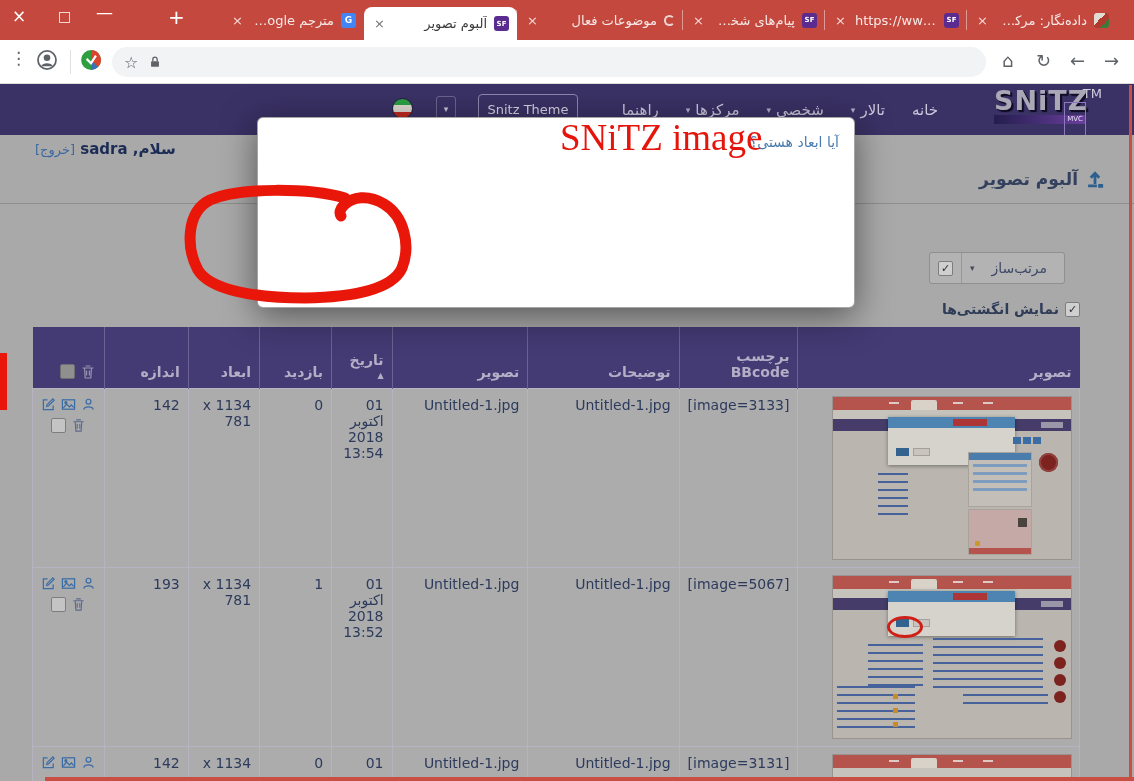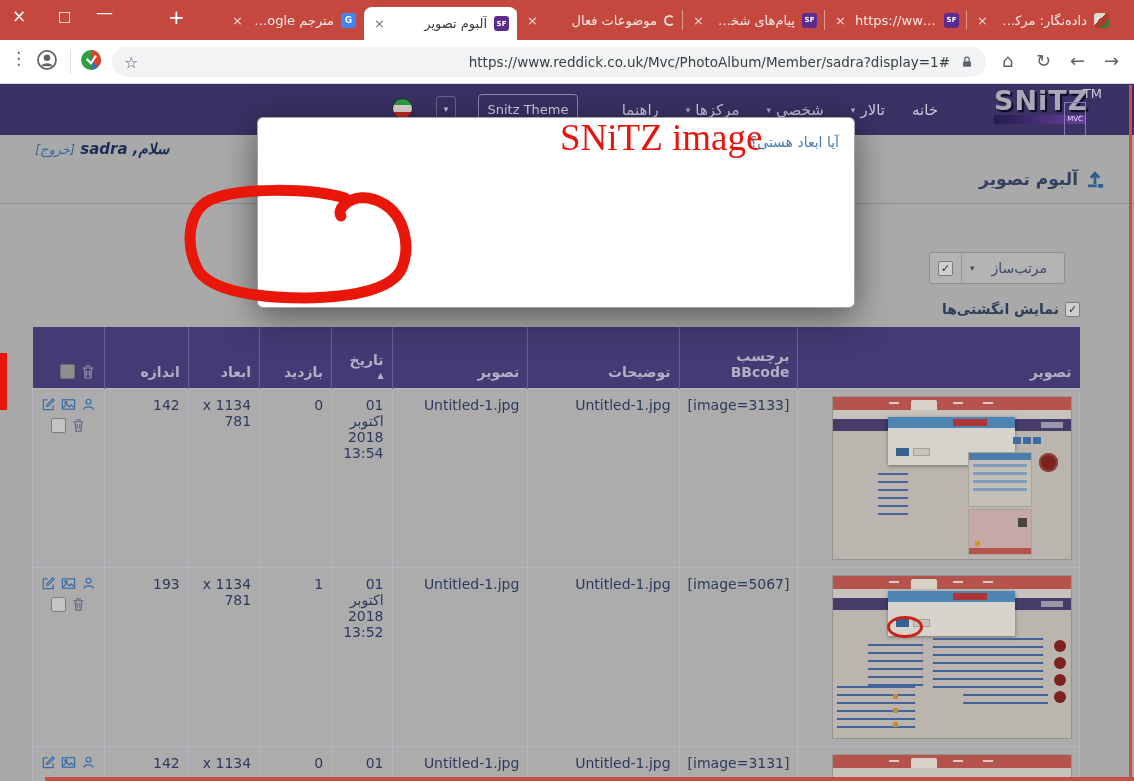--- a/index.html
+++ b/index.html
@@ -52,21 +52,21 @@
   .nav-caret{font-size:9px;color:#b3abc9;}
   #theme-box{position:absolute;left:478px;top:10px;width:100px;height:30px;border:1px solid #8d86ad;border-radius:4px;
       color:#d6d2e2;font-size:13px;display:flex;align-items:center;justify-content:center;}
   #theme-caret{position:absolute;left:436px;top:12px;width:20px;height:26px;border:1px solid rgba(255,255,255,.25);
       border-radius:3px;color:#cac4da;font-size:9px;display:flex;align-items:center;justify-content:center;}
   #flag{position:absolute;left:392px;top:14px;width:21px;height:21px;border-radius:50%;border:1px solid #23203a;
       background:linear-gradient(to bottom,#2a9f44 34%,#ddd8d0 34%,#ddd8d0 66%,#c22a23 66%);}
 
   
   #page{position:absolute;left:0;top:135px;width:1134px;height:646px;background:#a9a9a9;}
-  #greeting{position:absolute;left:35px;top:5px;direction:rtl;font-size:15px;color:#1c2c55;font-weight:bold;font-style:italic;}
+  #greeting{position:absolute;left:35px;top:5px;direction:rtl;font-size:15px;color:#1c2c55;font-weight:bold;}
   #logout-link{font-weight:normal;font-size:13px;color:#3c68a0;}
   #page-title-wrap{position:absolute;right:29px;top:34px;direction:rtl;display:flex;align-items:center;gap:7px;}
   #page-title{font-size:17px;font-weight:600;color:#33405e;}
   #page-hr{position:absolute;left:0;top:68px;width:1134px;border-top:1px solid #8f8f8f;}
   #sortbox{position:absolute;right:69px;top:117px;width:136px;height:32px;background:#b3b3b3;border:1px solid #8f8f8f;
       border-radius:3px;direction:rtl;display:flex;align-items:center;}
   #sort-label{flex:1;text-align:center;font-size:14px;color:#3d4a66;}
   #sort-caret{font-size:9px;color:#4a4a58;padding-left:8px;}
   #sort-cb-wrap{border-left:0;border-right:1px solid #979797;height:100%;display:flex;align-items:center;padding:0 8px;}
   .cb{width:15px;height:15px;background:#cfcfcf;border:1px solid #7d7d7d;border-radius:2px;display:inline-flex;
@@ -204,21 +204,20 @@
     <span id="idm-btn" class="tb-ic">
       <svg class="ic" width="22" height="22" viewBox="0 0 20 20">
           <circle cx="10" cy="10" r="9" fill="#2f9e41"></circle>
           <path d="M10 1a9 9 0 0 1 6.4 15.4L10 10z" fill="#d8442f"></path>
           <path d="M10 19a9 9 0 0 0 6.4-2.6L10 10z" fill="#3d6fb4"></path>
           <path d="M6 9l4 4 4.5-7" stroke="#fff" stroke-width="2" fill="none"></path>
         </svg>
     </span>
     <div id="omnibox">
       <span id="star">☆</span>
-      <span id="urltext">https://www.reddick.co.uk/Mvc/PhotoAlbum/Member/sadra?display=1#</span>
       <span id="lock">
         <svg class="ic" width="14" height="14" viewBox="0 0 16 16">
             <rect x="3.5" y="7" width="9" height="6.5" rx="1" fill="#5f6368"></rect>
             <path d="M5.5 7V5a2.5 2.5 0 0 1 5 0v2" fill="none" stroke="#5f6368" stroke-width="1.5"></path>
           </svg>
       </span>
     </div>
     <span id="home-btn" class="tb-ic">⌂</span>
     <span id="reload-btn" class="tb-ic">↻</span>
     <span id="back-btn" class="tb-ic">←</span>

